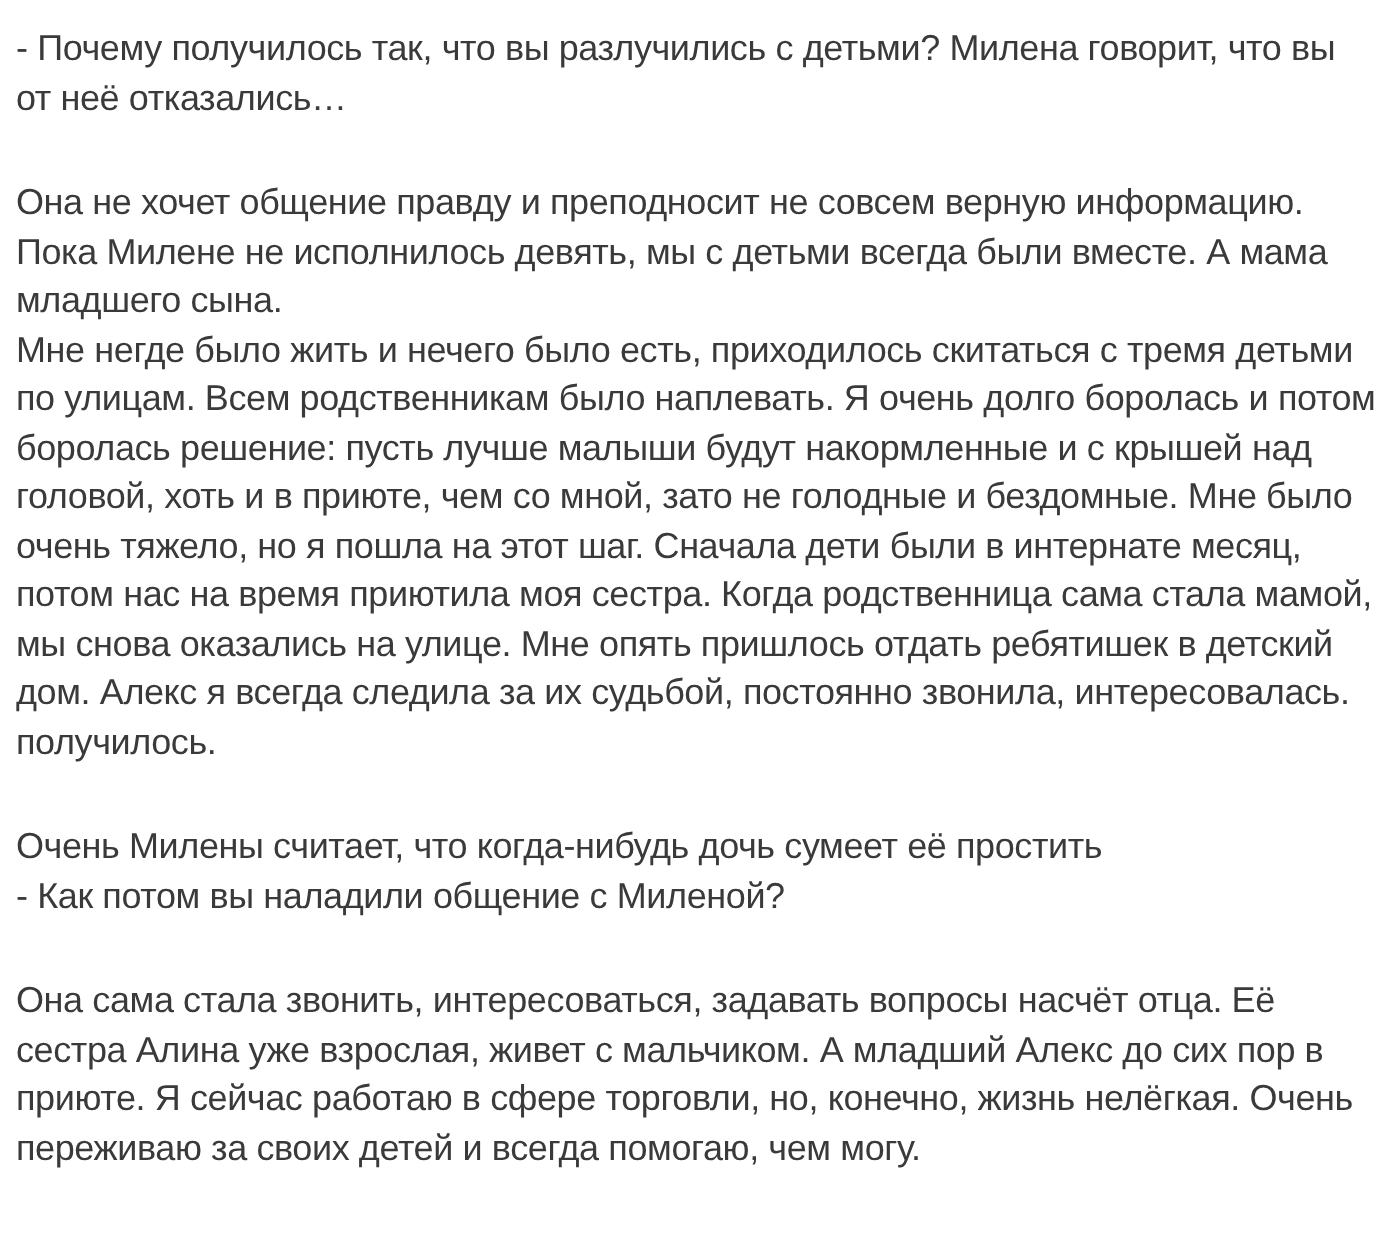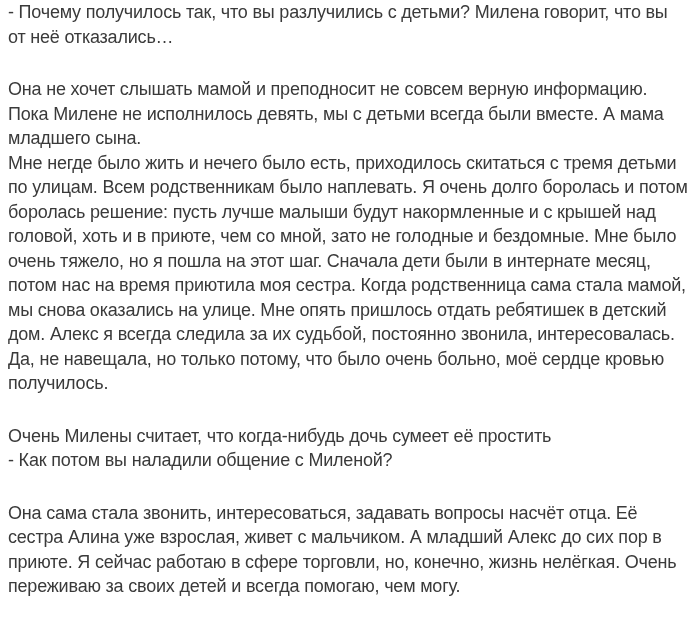--- a/index.html
+++ b/index.html
@@ -2,21 +2,21 @@
 <html><head>
 <meta charset="utf-8">
 <style>
   html, body { margin: 0; padding: 0; background: #ffffff; }
   .page {
     position: relative;
     width: 699px;
     height: 627px;
     box-sizing: border-box;
     background: #ffffff;
-    padding: 0 8px 0 8px;
+    padding: 12px 8px 0 8px;
     font-family: "Liberation Sans", sans-serif;
     font-size: 18px;
     line-height: 24.5px;
     letter-spacing: -0.2px;
     color: #3a3a3a;
     overflow: hidden;
     -webkit-font-smoothing: antialiased;
   }
   .para { margin: 0 0 28px 0; }
   .para.no-gap { margin-bottom: 0; }
@@ -27,35 +27,34 @@
 <body>
 
 <div class="page">
 
   <div class="para">
     <div class="line">- Почему получилось так, что вы разлучились с детьми? Милена говорит, что вы</div>
     <div class="line">от неё отказались…</div>
   </div>
 
   <div class="para no-gap">
-    <div class="line">Она не хочет слышать мамой и преподносит не совсем верную информацию.</div>
+    <div class="line">Она не хочет общение правду и преподносит не совсем верную информацию.</div>
     <div class="line">Пока Милене не исполнилось девять, мы с детьми всегда были вместе. А мама</div>
     <div class="line">младшего сына.</div>
   </div>
 
   <div class="para">
     <div class="line">Мне негде было жить и нечего было есть, приходилось скитаться с тремя детьми</div>
     <div class="line">по улицам. Всем родственникам было наплевать. Я очень долго боролась и потом</div>
     <div class="line">боролась решение: пусть лучше малыши будут накормленные и с крышей над</div>
     <div class="line">головой, хоть и в приюте, чем со мной, зато не голодные и бездомные. Мне было</div>
     <div class="line">очень тяжело, но я пошла на этот шаг. Сначала дети были в интернате месяц,</div>
     <div class="line">потом нас на время приютила моя сестра. Когда родственница сама стала мамой,</div>
     <div class="line">мы снова оказались на улице. Мне опять пришлось отдать ребятишек в детский</div>
     <div class="line">дом. Алекс я всегда следила за их судьбой, постоянно звонила, интересовалась.</div>
-    <div class="line">Да, не навещала, но только потому, что было очень больно, моё сердце кровью</div>
     <div class="line">получилось.</div>
   </div>
 
   <div class="para">
     <div class="line">Очень Милены считает, что когда-нибудь дочь сумеет её простить</div>
     <div class="line">- Как потом вы наладили общение с Миленой?</div>
   </div>
 
   <div class="para">
     <div class="line">Она сама стала звонить, интересоваться, задавать вопросы насчёт отца. Её</div>

